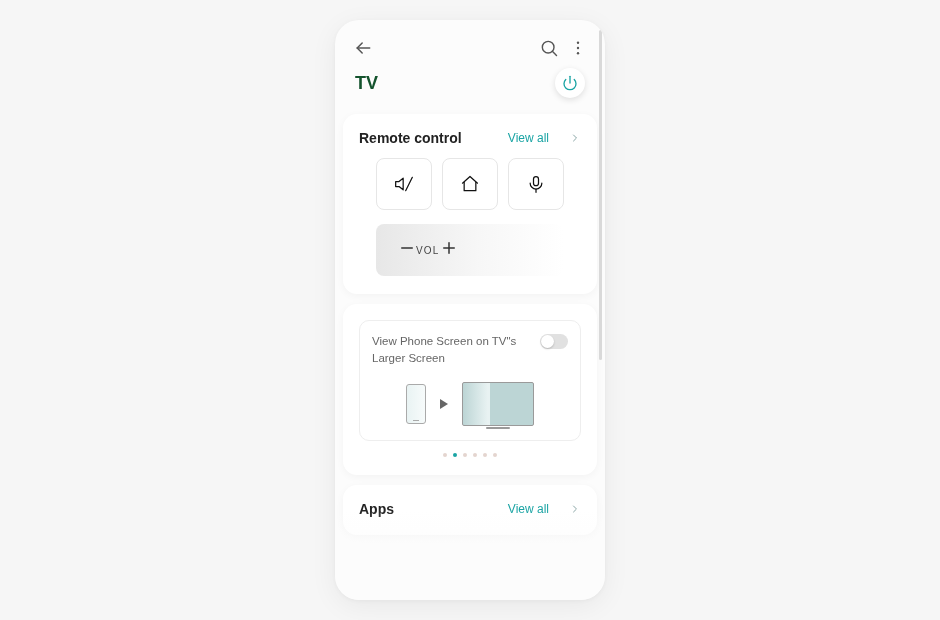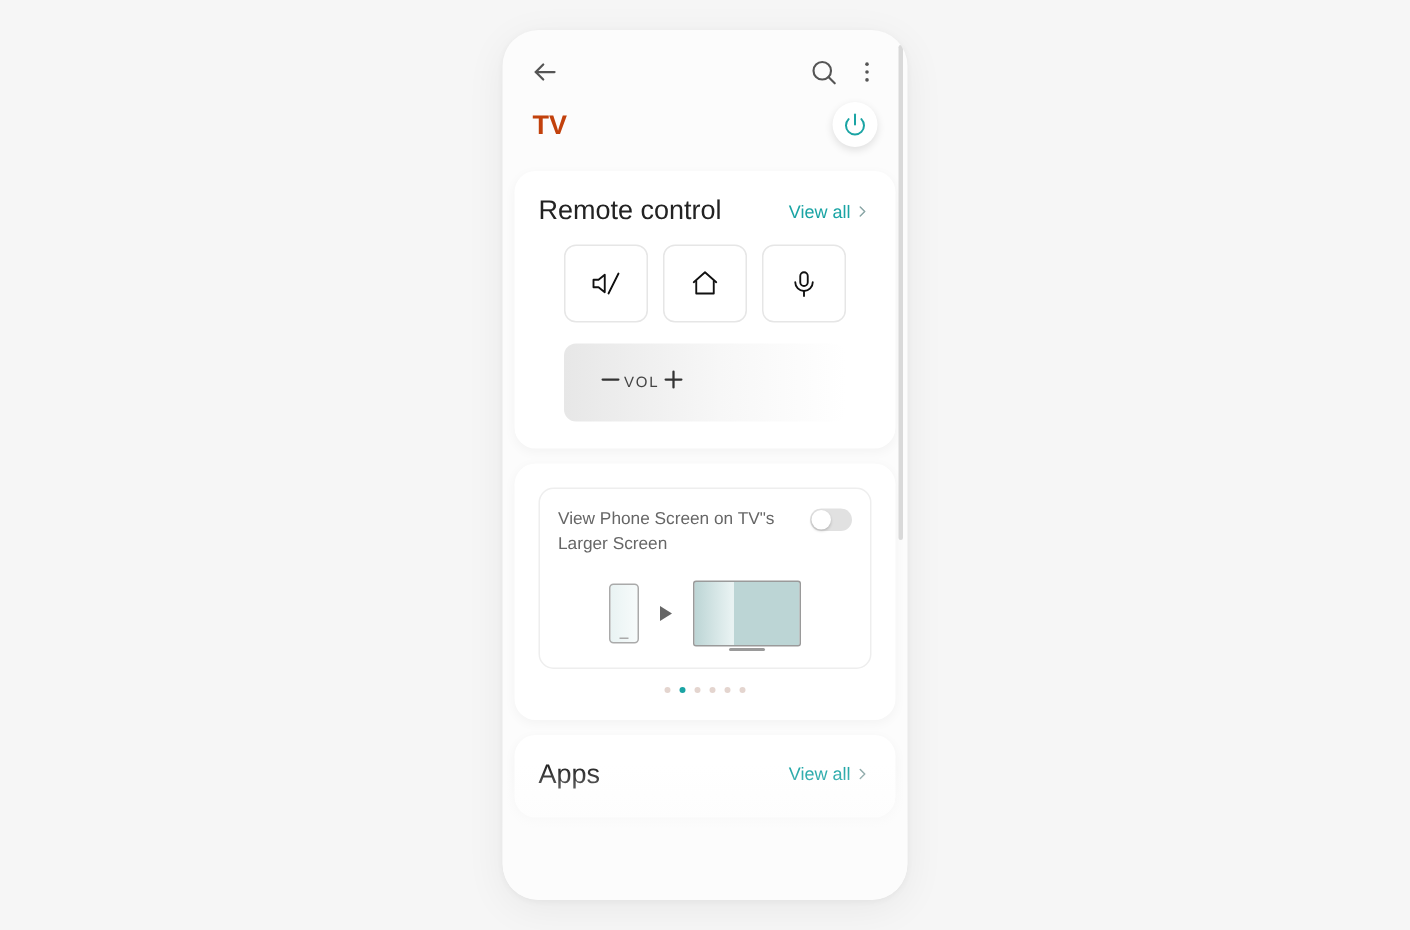--- a/index.html
+++ b/index.html
@@ -4,27 +4,27 @@
   <style>
     * { margin:0; padding:0; box-sizing:border-box; font-family: -apple-system, BlinkMacSystemFont, "Segoe UI", Helvetica, Arial, sans-serif; }
     body { width:940px; height:620px; background:#f6f6f6; display:flex; align-items:center; justify-content:center; }
     .phone { width:270px; height:580px; background:#fcfcfc; border-radius:24px; box-shadow:0 6px 28px rgba(0,0,0,0.06), 0 1px 4px rgba(0,0,0,0.04); overflow:hidden; position:relative; }
     .scroller { position:absolute; top:0; left:0; right:0; bottom:0; overflow:hidden; }
     .content { position:relative; width:100%; }
     .topbar { display:flex; align-items:center; justify-content:space-between; padding:18px 18px 0 18px; }
     .top-right { display:flex; align-items:center; gap:10px; }
     .icon-btn { display:flex; align-items:center; justify-content:center; color:#555; }
     .title-row { padding:10px 20px 16px 20px; display:flex; align-items:center; justify-content:space-between; }
-    .title { font-size:18px; font-weight:700; color:#c2410c; }
+    .title { font-size:18px; font-weight:700; color:#14532d; }
     .power { width:30px; height:30px; border-radius:50%; background:#fff; box-shadow:0 2px 6px rgba(0,0,0,0.12); display:flex; align-items:center; justify-content:center; color:#1aa4a4; }
     .cards { padding:0 8px; display:flex; flex-direction:column; gap:10px; }
     .card { background:#fff; border-radius:14px; box-shadow:0 2px 8px rgba(0,0,0,0.04); padding:16px 16px 18px 16px; }
     .card-head { display:flex; align-items:center; justify-content:space-between; margin-bottom:12px; }
-    .card-title { font-size:18px; font-weight:400; color:#222; }
-    .viewall { font-size:12px; color:#1aa4a4; display:flex; align-items:center; gap:2px; }
+    .card-title { font-size:14px; font-weight:700; color:#222; }
+    .viewall { font-size:12px; color:#1aa4a4; display:flex; align-items:center; gap:20px; }
     .viewall svg { color:#8aa6a6; }
     .remote-row { display:flex; gap:10px; justify-content:center; margin-bottom:14px; }
     .remote-btn { width:56px; height:52px; border:1px solid #e6e6e6; border-radius:8px; background:#fff; display:flex; align-items:center; justify-content:center; color:#111; }
     .vol-row { height:52px; border-radius:8px; background:linear-gradient(90deg,#e7e7e7 0%,#f7f7f7 55%,#ffffff 100%); display:flex; align-items:center; justify-content:flex-start; padding:0 22px; color:#333; margin:0 auto; width:188px; }
     .vol-label { font-size:10px; letter-spacing:1.2px; color:#444; }
     .share-box { border:1px solid #eee; border-radius:10px; padding:12px 12px 14px 12px; }
     .share-top { display:flex; align-items:flex-start; justify-content:space-between; gap:10px; }
     .share-text { font-size:11.5px; line-height:1.5; color:#666; }
     .toggle { width:28px; height:15px; border-radius:10px; background:#e1e1e1; position:relative; flex-shrink:0; margin-top:1px; }
     .toggle .knob { width:13px; height:13px; border-radius:50%; background:#fff; position:absolute; top:1px; left:1px; box-shadow:0 1px 2px rgba(0,0,0,0.2); }

